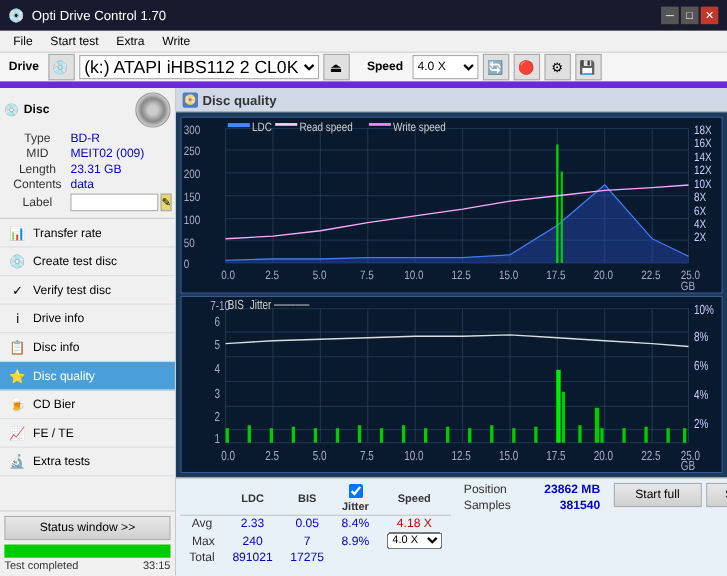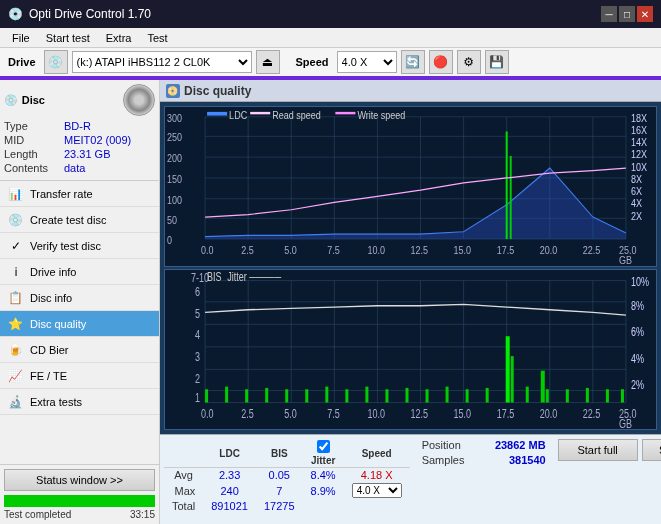--- a/index.html
+++ b/index.html
@@ -49,31 +49,31 @@
     }
     .menu-item {
       padding: 2px 8px;
       font-size: 11px;
       cursor: pointer;
     }
 
     
     .toolbar {
       background: #f5f5f5;
-      border-bottom: 4px solid #6d28d9;
+      border-bottom: 6px solid #6d28d9;
       display: flex;
       align-items: center;
       height: 32px;
       padding: 0 4px;
       gap: 4px;
     }
     .toolbar-label { font-weight: bold; font-size: 11px; padding: 0 4px; }
     .drive-select {
       height: 22px;
-      font-size: 11px;
+      font-size: 16px;
       border: 1px solid #aaa;
       background: white;
       min-width: 180px;
     }
     .toolbar-icon-btn {
       width: 24px; height: 24px;
       background: #e0e0e0;
       border: 1px solid #aaa;
       cursor: pointer;
       display: flex; align-items: center; justify-content: center;
@@ -125,20 +125,21 @@
     .disc-row {
       display: flex;
       align-items: center;
       margin-bottom: 2px;
       font-size: 11px;
     }
     .disc-row-label {
       color: #333;
       width: 60px;
       flex-shrink: 0;
+      text-align: center;
     }
     .disc-row-value {
       color: #0000cc;
       font-size: 11px;
     }
 
     .label-input-row {
       display: flex;
       align-items: center;
       margin-top: 2px;
@@ -360,21 +361,21 @@
     <button class="title-btn min">─</button>
     <button class="title-btn max">□</button>
     <button class="title-btn close">✕</button>
   </div>
 </div>
 
 <div class="menu-bar">
   <span class="menu-item">File</span>
   <span class="menu-item">Start test</span>
   <span class="menu-item">Extra</span>
-  <span class="menu-item">Test</span>
+  <span class="menu-item">Write</span>
 </div>
 
 <div class="toolbar">
   <span class="toolbar-label">Drive</span>
   <button class="toolbar-icon-btn">💿</button>
   <select class="drive-select">
     <option>(k:) ATAPI iHBS112  2 CL0K</option>
   </select>
   <button class="toolbar-icon-btn">⏏</button>
   <span class="speed-label">Speed</span>
@@ -407,20 +408,25 @@
         <span class="disc-row-label">MID</span>
         <span class="disc-row-value">MEIT02 (009)</span>
       </div>
       <div class="disc-row">
         <span class="disc-row-label">Length</span>
         <span class="disc-row-value">23.31 GB</span>
       </div>
       <div class="disc-row">
         <span class="disc-row-label">Contents</span>
         <span class="disc-row-value">data</span>
+      </div>
+      <div class="disc-row label-input-row">
+        <span class="disc-row-label">Label</span>
+        <input class="label-input" type="text" style="">
+        <button class="label-btn">✎</button>
       </div>
     </div>
 
     <div class="nav-items">
       <div class="nav-item">
         <span class="nav-icon">📊</span>
         <span>Transfer rate</span>
       </div>
       <div class="nav-item">
         <span class="nav-icon">💿</span>

